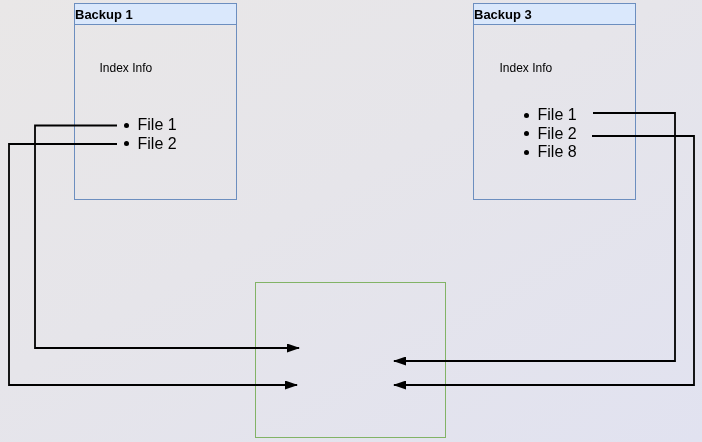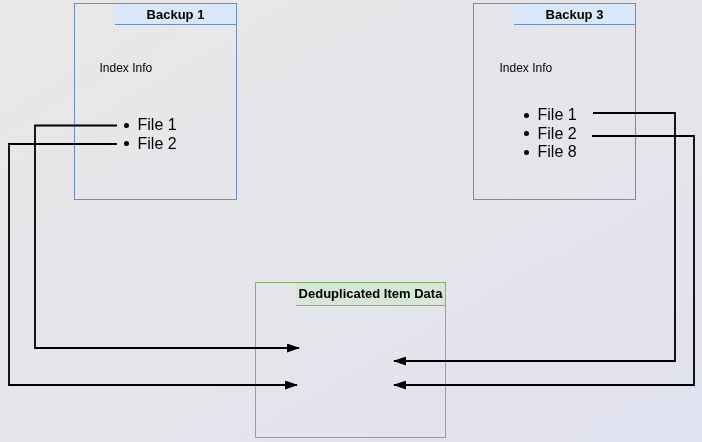--- a/index.html
+++ b/index.html
@@ -15,25 +15,24 @@
   .box {
     position: absolute;
     box-sizing: border-box;
     background: transparent;
   }
   .box.blue  { border: 1.5px solid var(--blue-border,#6c8ebf); }
   .box.green { border: 1.5px solid var(--green-border,#82b366); }
   .box-header {
     display: flex;
     align-items: center;
-    justify-content: center;
+    justify-content: flex-start;
     font-weight: bold;
     font-size: 13px;
     box-sizing: border-box;
-    margin-left: 40px;
   }
   .blue  > .box-header { height: 21px; background: var(--blue-fill,#dae8fc); border-bottom: 1.5px solid var(--blue-border,#6c8ebf); }
   .green > .box-header { height: 23px; background: var(--green-fill,#d5e8d4); border-bottom: 1.5px solid var(--green-border,#82b366); }
   .subtitle {
     position: absolute;
     font-size: 12px;
     line-height: 19px;
     white-space: nowrap;
   }
   .list { position: absolute; }
@@ -96,23 +95,20 @@
         <span>File 2</span>
       </div>
       <div class="row">
         <span class="dot"></span>
         <span>File 8</span>
       </div>
     </div>
   </div>
 
   <div class="box green" style="left:255px; top:281.5px; width:191px; height:156px;">
-    <div class="box-header">
-      <span>Deduplicated Item Data</span>
-    </div>
   </div>
 
   <svg class="arrows" width="702" height="442" viewBox="0 0 702 442">
     <defs>
       <marker id="ah" markerWidth="13" markerHeight="9" refX="12" refY="4.5" orient="auto" markerUnits="userSpaceOnUse">
         <path class="ah" d="M0,0 L13,4.5 L0,9 Z"></path>
       </marker>
     </defs>
     <path class="arrow" marker-end="url(#ah)" d="M117,125.5 L35,125.5 L35,348 L299,348"></path>
     <path class="arrow" marker-end="url(#ah)" d="M117,144 L9,144 L9,385 L297,385"></path>

